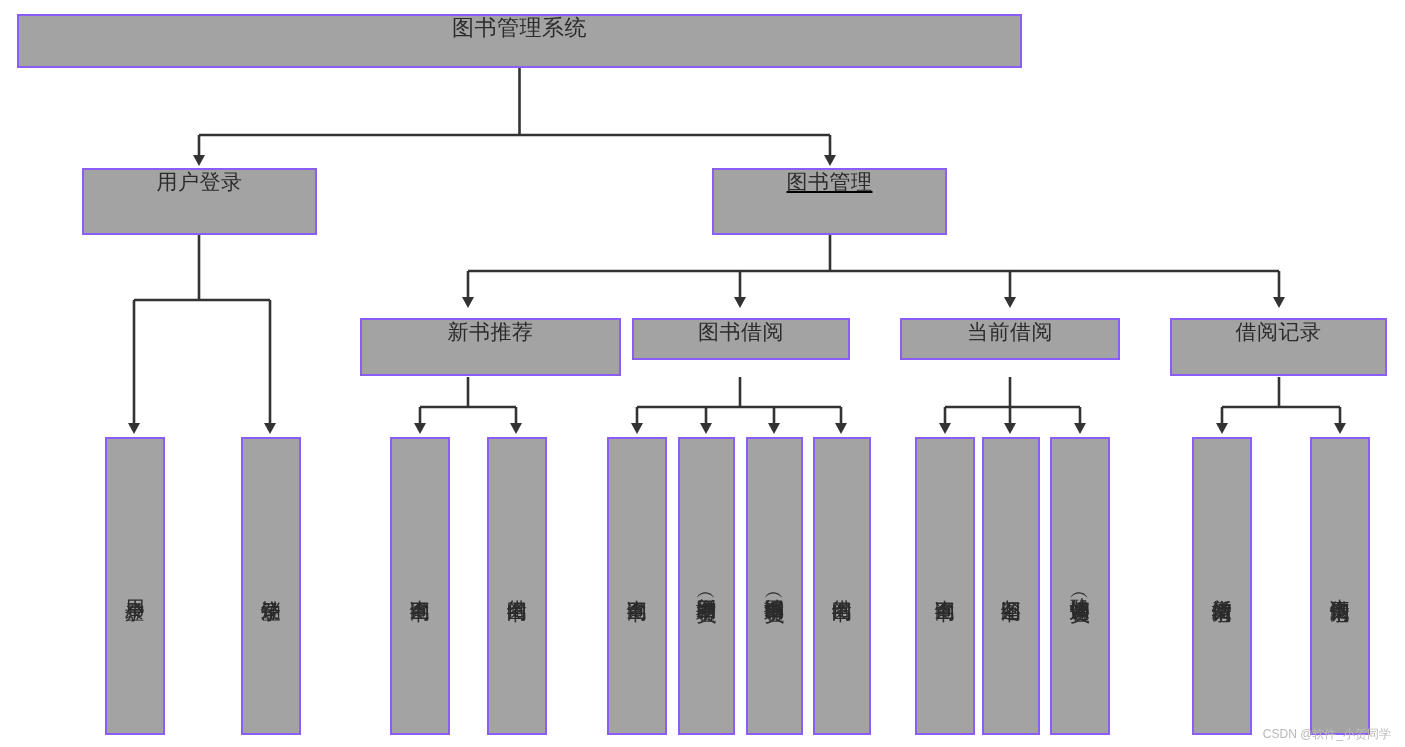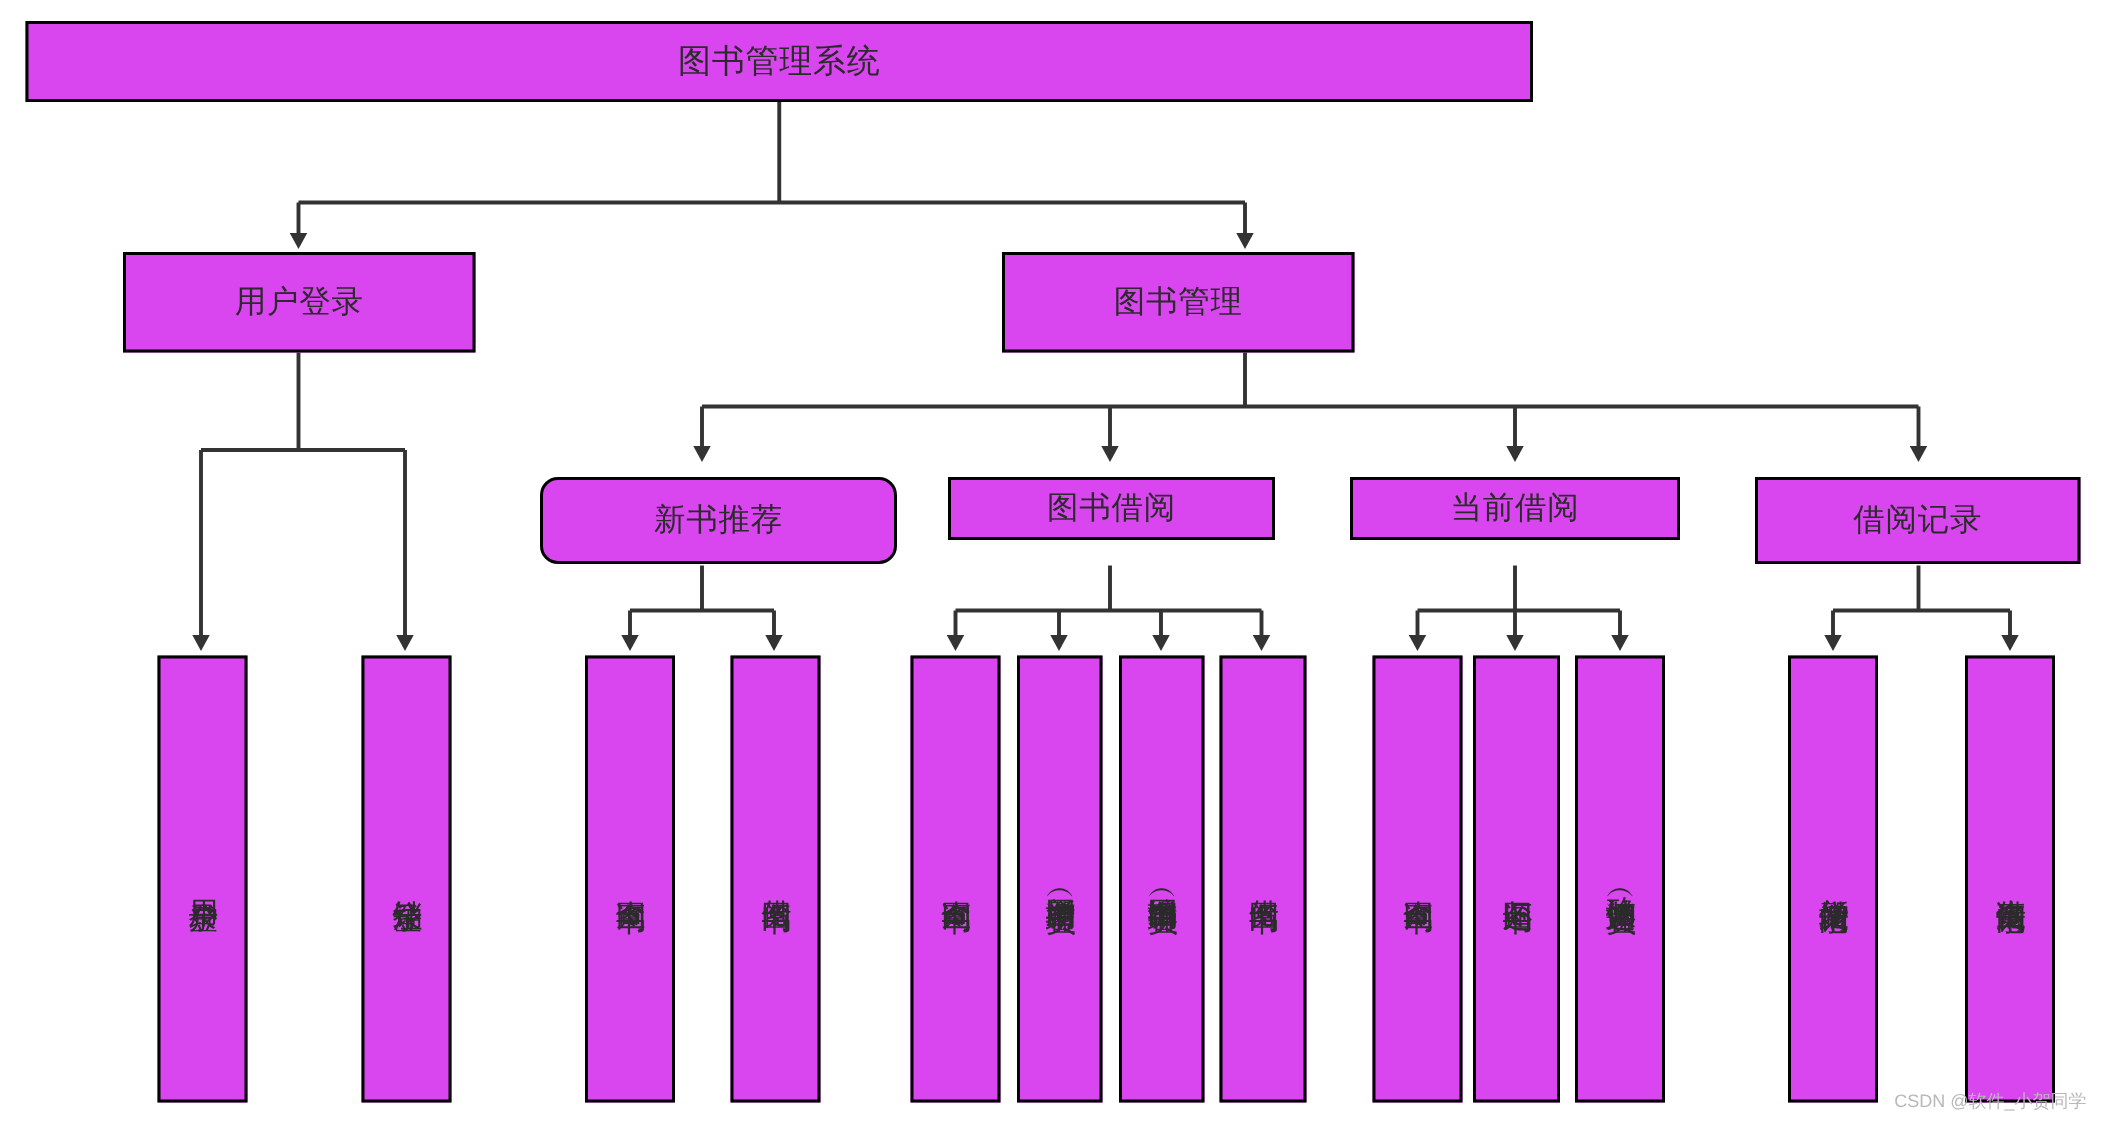--- a/index.html
+++ b/index.html
@@ -20,24 +20,23 @@
   svg#wires {
     position: absolute;
     left: 0;
     top: 0;
     width: 1405px;
     height: 747px;
   }
   .node {
     position: absolute;
     box-sizing: border-box;
-    background: #d946ef;
-    border: 2px solid #000000;
+    background: #a3a3a3;
+    border: 2px solid #8b5cf6;
     display: flex;
-    align-items: center;
     justify-content: center;
     z-index: 2;
   }
   .node .label {
     color: #2b2b2b;
     font-size: 21px;
     line-height: 1.12;
     letter-spacing: 0.5px;
     white-space: nowrap;
     text-align: center;
@@ -116,25 +115,25 @@
     </g>
   </svg>
 
   <div class="node root" style="left:17px; top:14px; width:1005px; height:54px;">
     <span class="label">图书管理系统</span>
   </div>
 
   <div class="node" style="left:82px; top:168px; width:235px; height:67px;">
     <span class="label">用户登录</span>
   </div>
-  <div class="node" style="left:668px; top:168px; width:235px; height:67px;">
+  <div class="node" style="left:712px; top:168px; width:235px; height:67px;text-decoration:underline;">
     <span class="label">图书管理</span>
   </div>
 
-  <div class="node" style="left:360px; top:318px; width:238px; height:58px;border-radius:12px;">
+  <div class="node" style="left:360px; top:318px; width:261px; height:58px;">
     <span class="label">新书推荐</span>
   </div>
   <div class="node" style="left:632px; top:318px; width:218px; height:42px;">
     <span class="label">图书借阅</span>
   </div>
   <div class="node" style="left:900px; top:318px; width:220px; height:42px;">
     <span class="label">当前借阅</span>
   </div>
   <div class="node" style="left:1170px; top:318px; width:217px; height:58px;">
     <span class="label">借阅记录</span>

